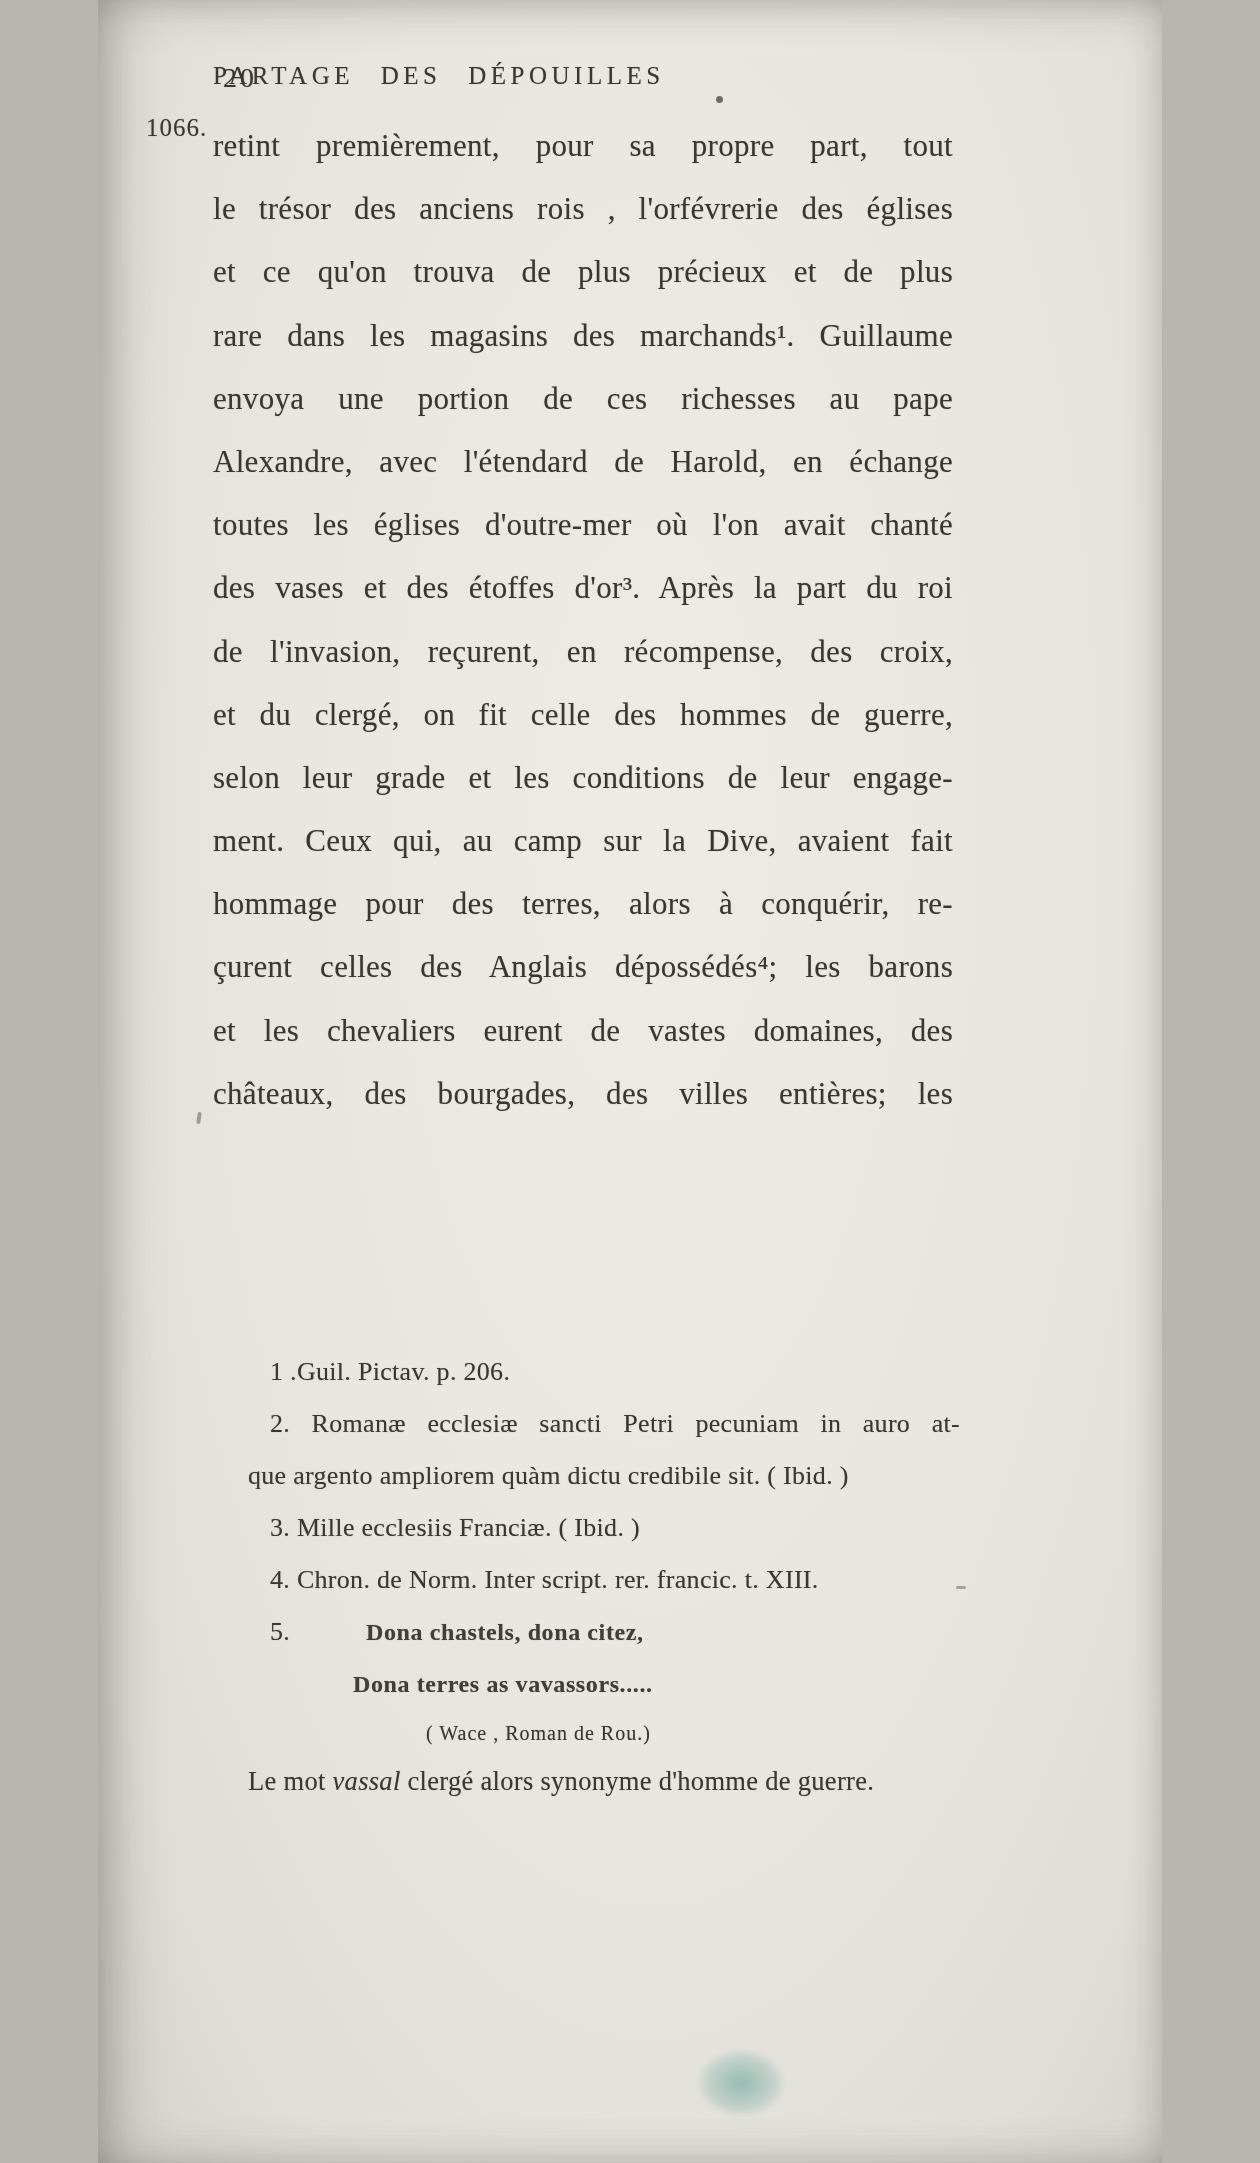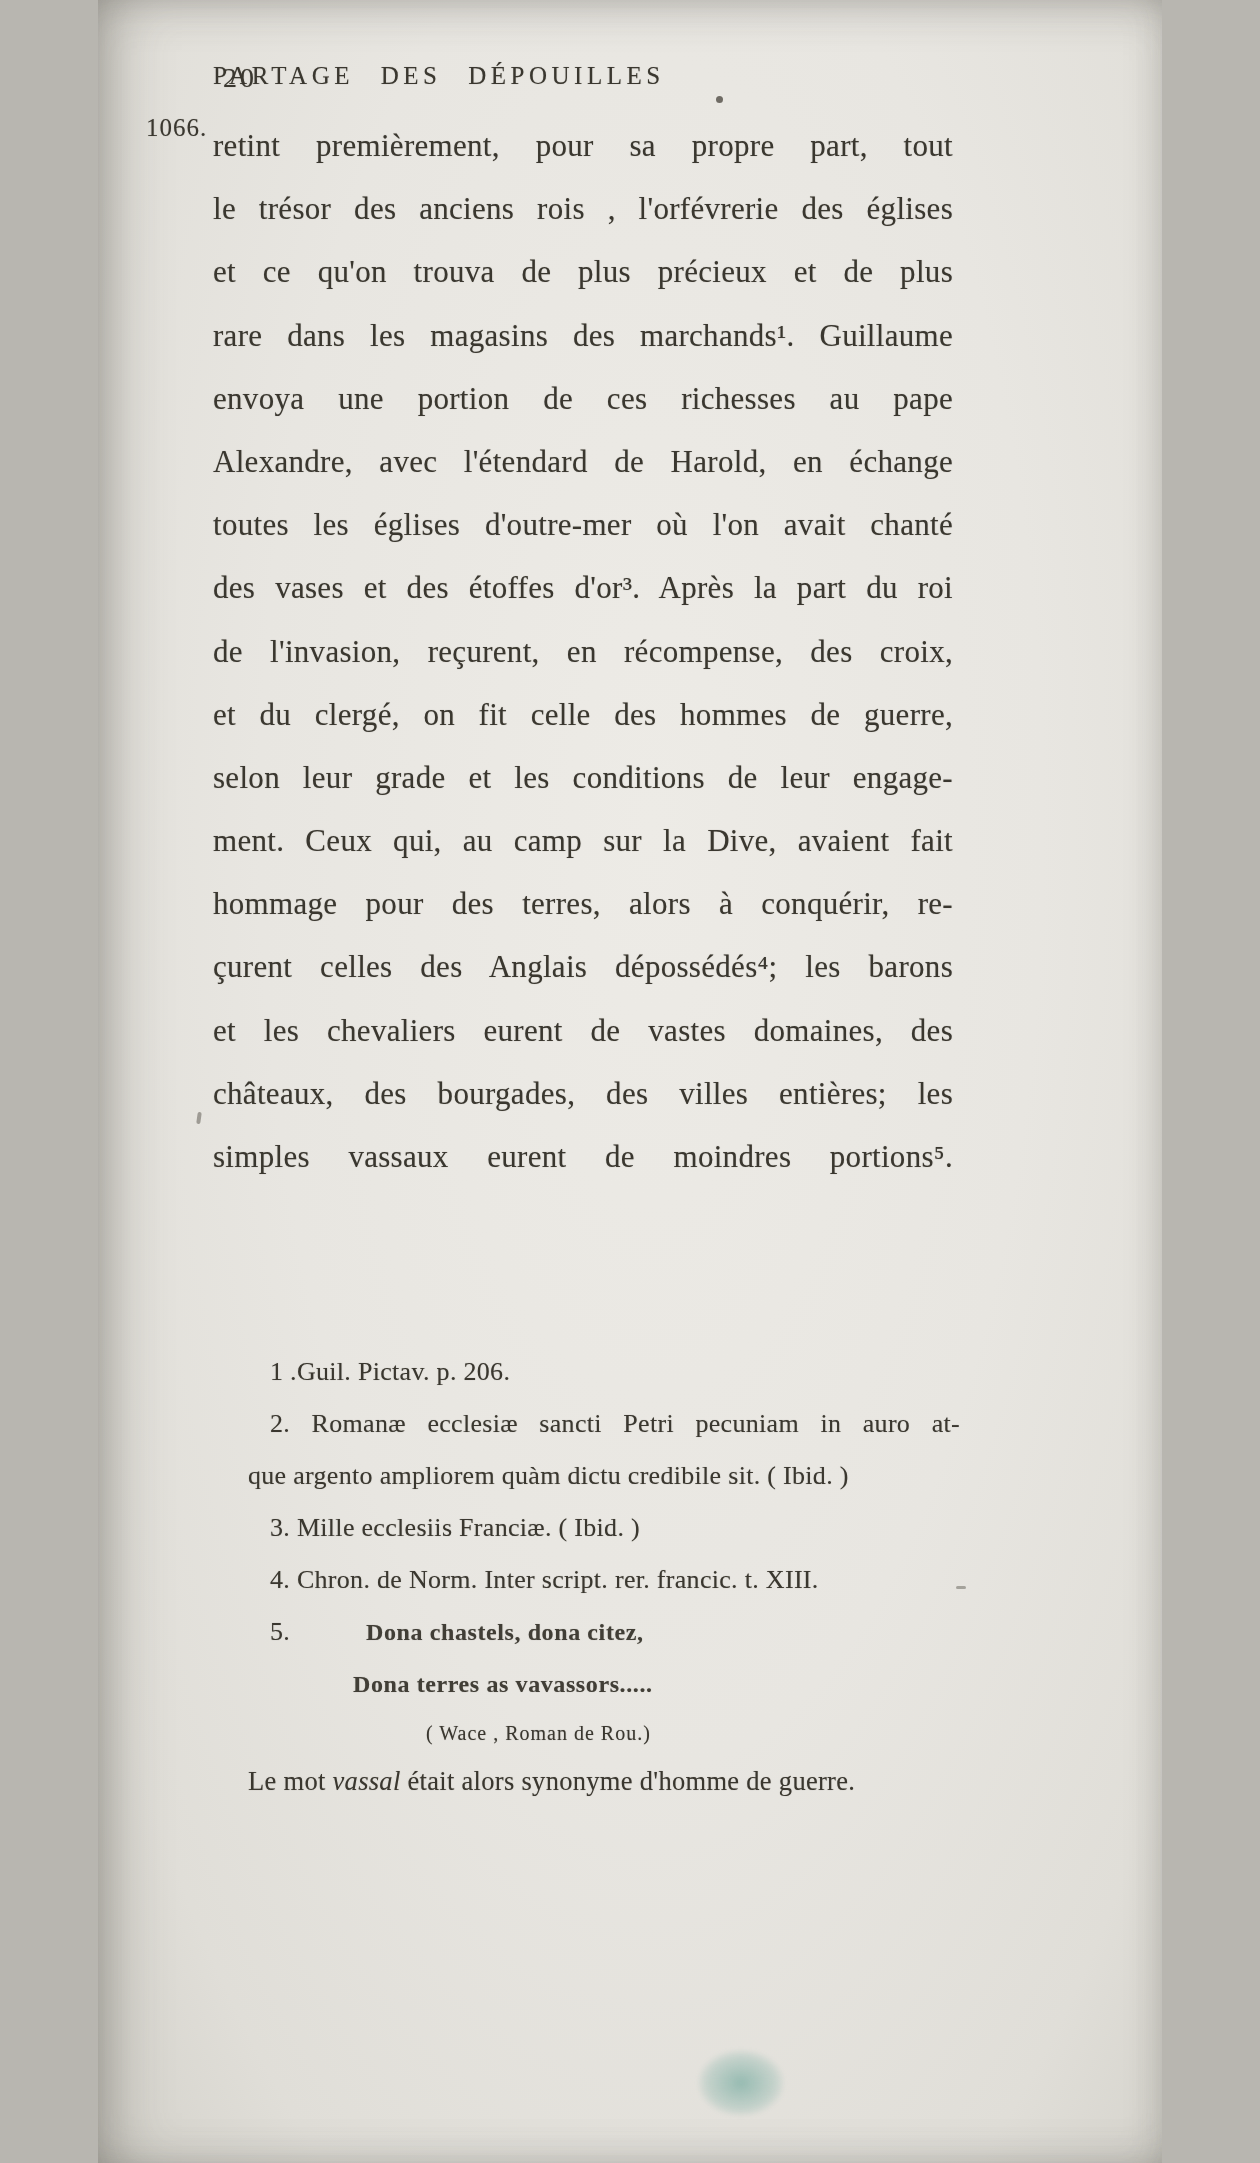--- a/index.html
+++ b/index.html
@@ -108,37 +108,36 @@
     <div class="line">toutes les églises d'outre-mer où l'on avait chanté</div>
     <div class="line">des vases et des étoffes d'or³. Après la part du roi</div>
     <div class="line">de l'invasion, reçurent, en récompense, des croix,</div>
     <div class="line">et du clergé, on fit celle des hommes de guerre,</div>
     <div class="line">selon leur grade et les conditions de leur engage-</div>
     <div class="line">ment. Ceux qui, au camp sur la Dive, avaient fait</div>
     <div class="line">hommage pour des terres, alors à conquérir, re-</div>
     <div class="line">çurent celles des Anglais dépossédés⁴; les barons</div>
     <div class="line">et les chevaliers eurent de vastes domaines, des</div>
     <div class="line">châteaux, des bourgades, des villes entières; les</div>
-    <div class="line">simples vassaux eurent de moindres portions⁵.</div>
   </div>
 
   <div class="speck-tick"></div>
 
   <div class="footnotes ink">
     <div class="fn indent">1 .Guil. Pictav. p. 206.</div>
     <div class="fn indent stretch">2. Romanæ ecclesiæ sancti Petri pecuniam in auro at-</div>
     <div class="fn">que argento ampliorem quàm dictu credibile sit. ( Ibid. )</div>
     <div class="fn indent">3. Mille ecclesiis Franciæ. ( Ibid. )</div>
     <div class="fn indent">4. Chron. de Norm. Inter script. rer. francic. t. XIII.</div>
     <div class="fn">
       <span class="fn-num">5.</span><span class="verse">Dona chastels, dona citez,</span>
     </div>
     <div class="fn verse-line2">Dona terres as vavassors.....</div>
     <div class="fn source">( Wace , Roman de Rou.)</div>
     <div class="fn final">
-      <span>Le mot </span><span class="italic">vassal</span><span> était alors synonyme d'homme de guerre.</span>
+      <span>Le mot </span><span class="italic">vassal</span><span> clergé alors synonyme d'homme de guerre.</span>
     </div>
   </div>
 
   <div class="speck-dash"></div>
   <div class="stain"></div>
 
 </div>
 
 </body></html>

